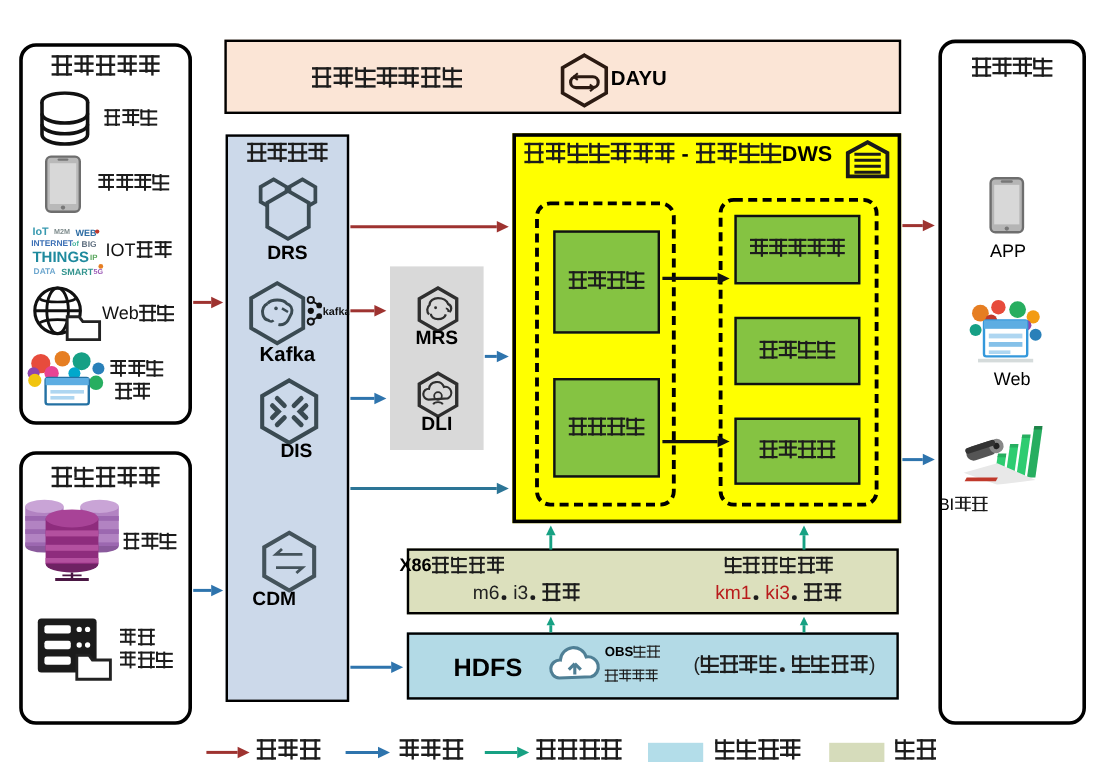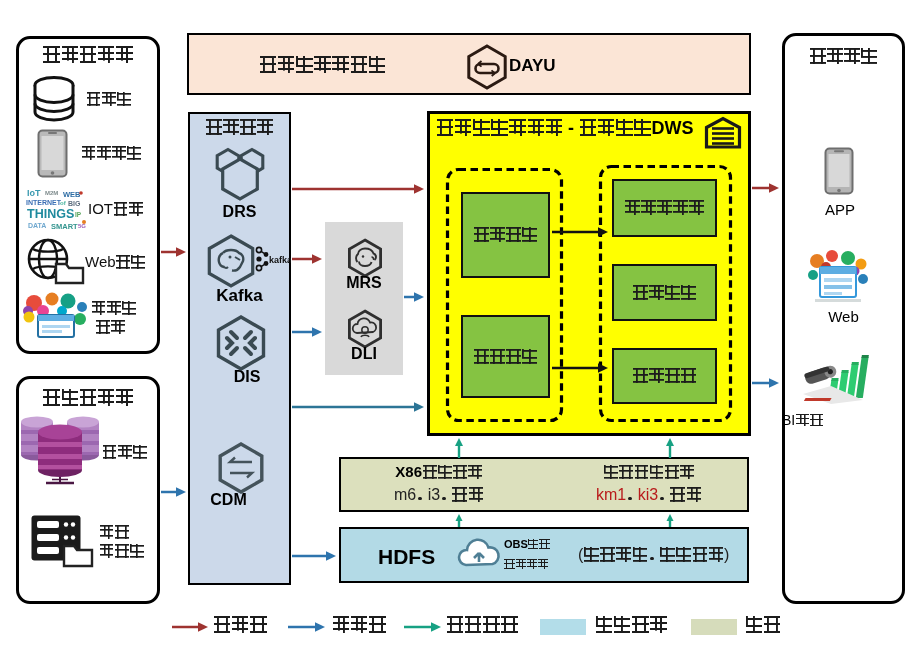--- a/index.html
+++ b/index.html
@@ -207,21 +207,21 @@
     <rect x="3.5" y="6.5" width="114" height="251" rx="11" fill="none" stroke="#000" stroke-width="3.2" stroke-dasharray="7.5 4.5"></rect>
     <rect x="156.5" y="3.5" width="130" height="254" rx="11" fill="none" stroke="#000" stroke-width="3.2" stroke-dasharray="7.5 4.5"></rect>
   </svg>
 <div class="ab ttl" style="left:461px;top:192px;width:89px;height:86px;background:#85c342;border:2px solid #111;font-size:16px;line-height:82px"><i class="c1"></i><i class="c3"></i><i class="c1"></i><i class="c2"></i></div>
 <div class="ab ttl" style="left:461px;top:315px;width:89px;height:83px;background:#85c342;border:2px solid #111;font-size:16px;line-height:79px"><i class="c1"></i><i class="c1"></i><i class="c1"></i><i class="c2"></i></div>
 <div class="ab ttl" style="left:612px;top:179px;width:105px;height:58px;background:#85c342;border:2px solid #111;font-size:16px;line-height:54px"><i class="c3"></i><i class="c3"></i><i class="c3"></i><i class="c3"></i><i class="c3"></i></div>
 <div class="ab ttl" style="left:612px;top:264px;width:105px;height:57px;background:#85c342;border:2px solid #111;font-size:16px;line-height:53px"><i class="c1"></i><i class="c3"></i><i class="c2"></i><i class="c2"></i></div>
 <div class="ab ttl" style="left:612px;top:348px;width:105px;height:56px;background:#85c342;border:2px solid #111;font-size:16px;line-height:52px"><i class="c1"></i><i class="c3"></i><i class="c1"></i><i class="c1"></i></div>
 
 <div class="ab" style="left:339px;top:457px;width:410px;height:55px;background:#dce0bd;border:2px solid #000"></div>
-<div class="ab" style="left:333px;top:463px;width:212px;text-align:center;font-weight:bold;font-size:15px">X86<i class="c1"></i><i class="c2"></i><i class="c1"></i><i class="c3"></i></div>
+<div class="ab" style="left:333px;top:463px;width:212px;text-align:left;font-weight:bold;font-size:15px">X86<i class="c1"></i><i class="c2"></i><i class="c1"></i><i class="c3"></i></div>
 <div class="ab" style="left:333px;top:486px;width:212px;text-align:center;font-size:16px;color:#222">m6<i class="dn"></i>i3<i class="dn"></i><i class="c1"></i><i class="c3"></i></div>
 <div class="ab" style="left:543px;top:463px;width:212px;text-align:center;font-weight:bold;font-size:15px"><i class="c2"></i><i class="c1"></i><i class="c1"></i><i class="c2"></i><i class="c1"></i><i class="c3"></i></div>
 <div class="ab" style="left:543px;top:486px;width:212px;text-align:center;font-size:16px;color:#b91c1c">km1<i class="dn"></i>ki3<i class="dn"></i><i class="c1"></i><i class="c3"></i></div>
 
 <div class="ab" style="left:339px;top:527px;width:410px;height:56px;background:#b3dae6;border:2px solid #000"></div>
 <div class="ab" style="left:378px;top:545px;font-weight:bold;font-size:21px">HDFS</div>
 <div class="ab" style="left:456px;top:533px"><svg width="46" height="42" viewBox="0 0 46 42">
 <path d="M10 32 a7.5 7.5 0 0 1 1 -15 a11 11 0 0 1 21.5 -2.5 a8.5 8.5 0 0 1 4 16.5 z" fill="#fff" stroke="#4f7f95" stroke-width="2.6"></path>
 <path d="M23 29 v-9 m0 0 l-5 5 m5 -5 l5 5" fill="none" stroke="#4f7f95" stroke-width="2.6"></path>
 </svg></div>

